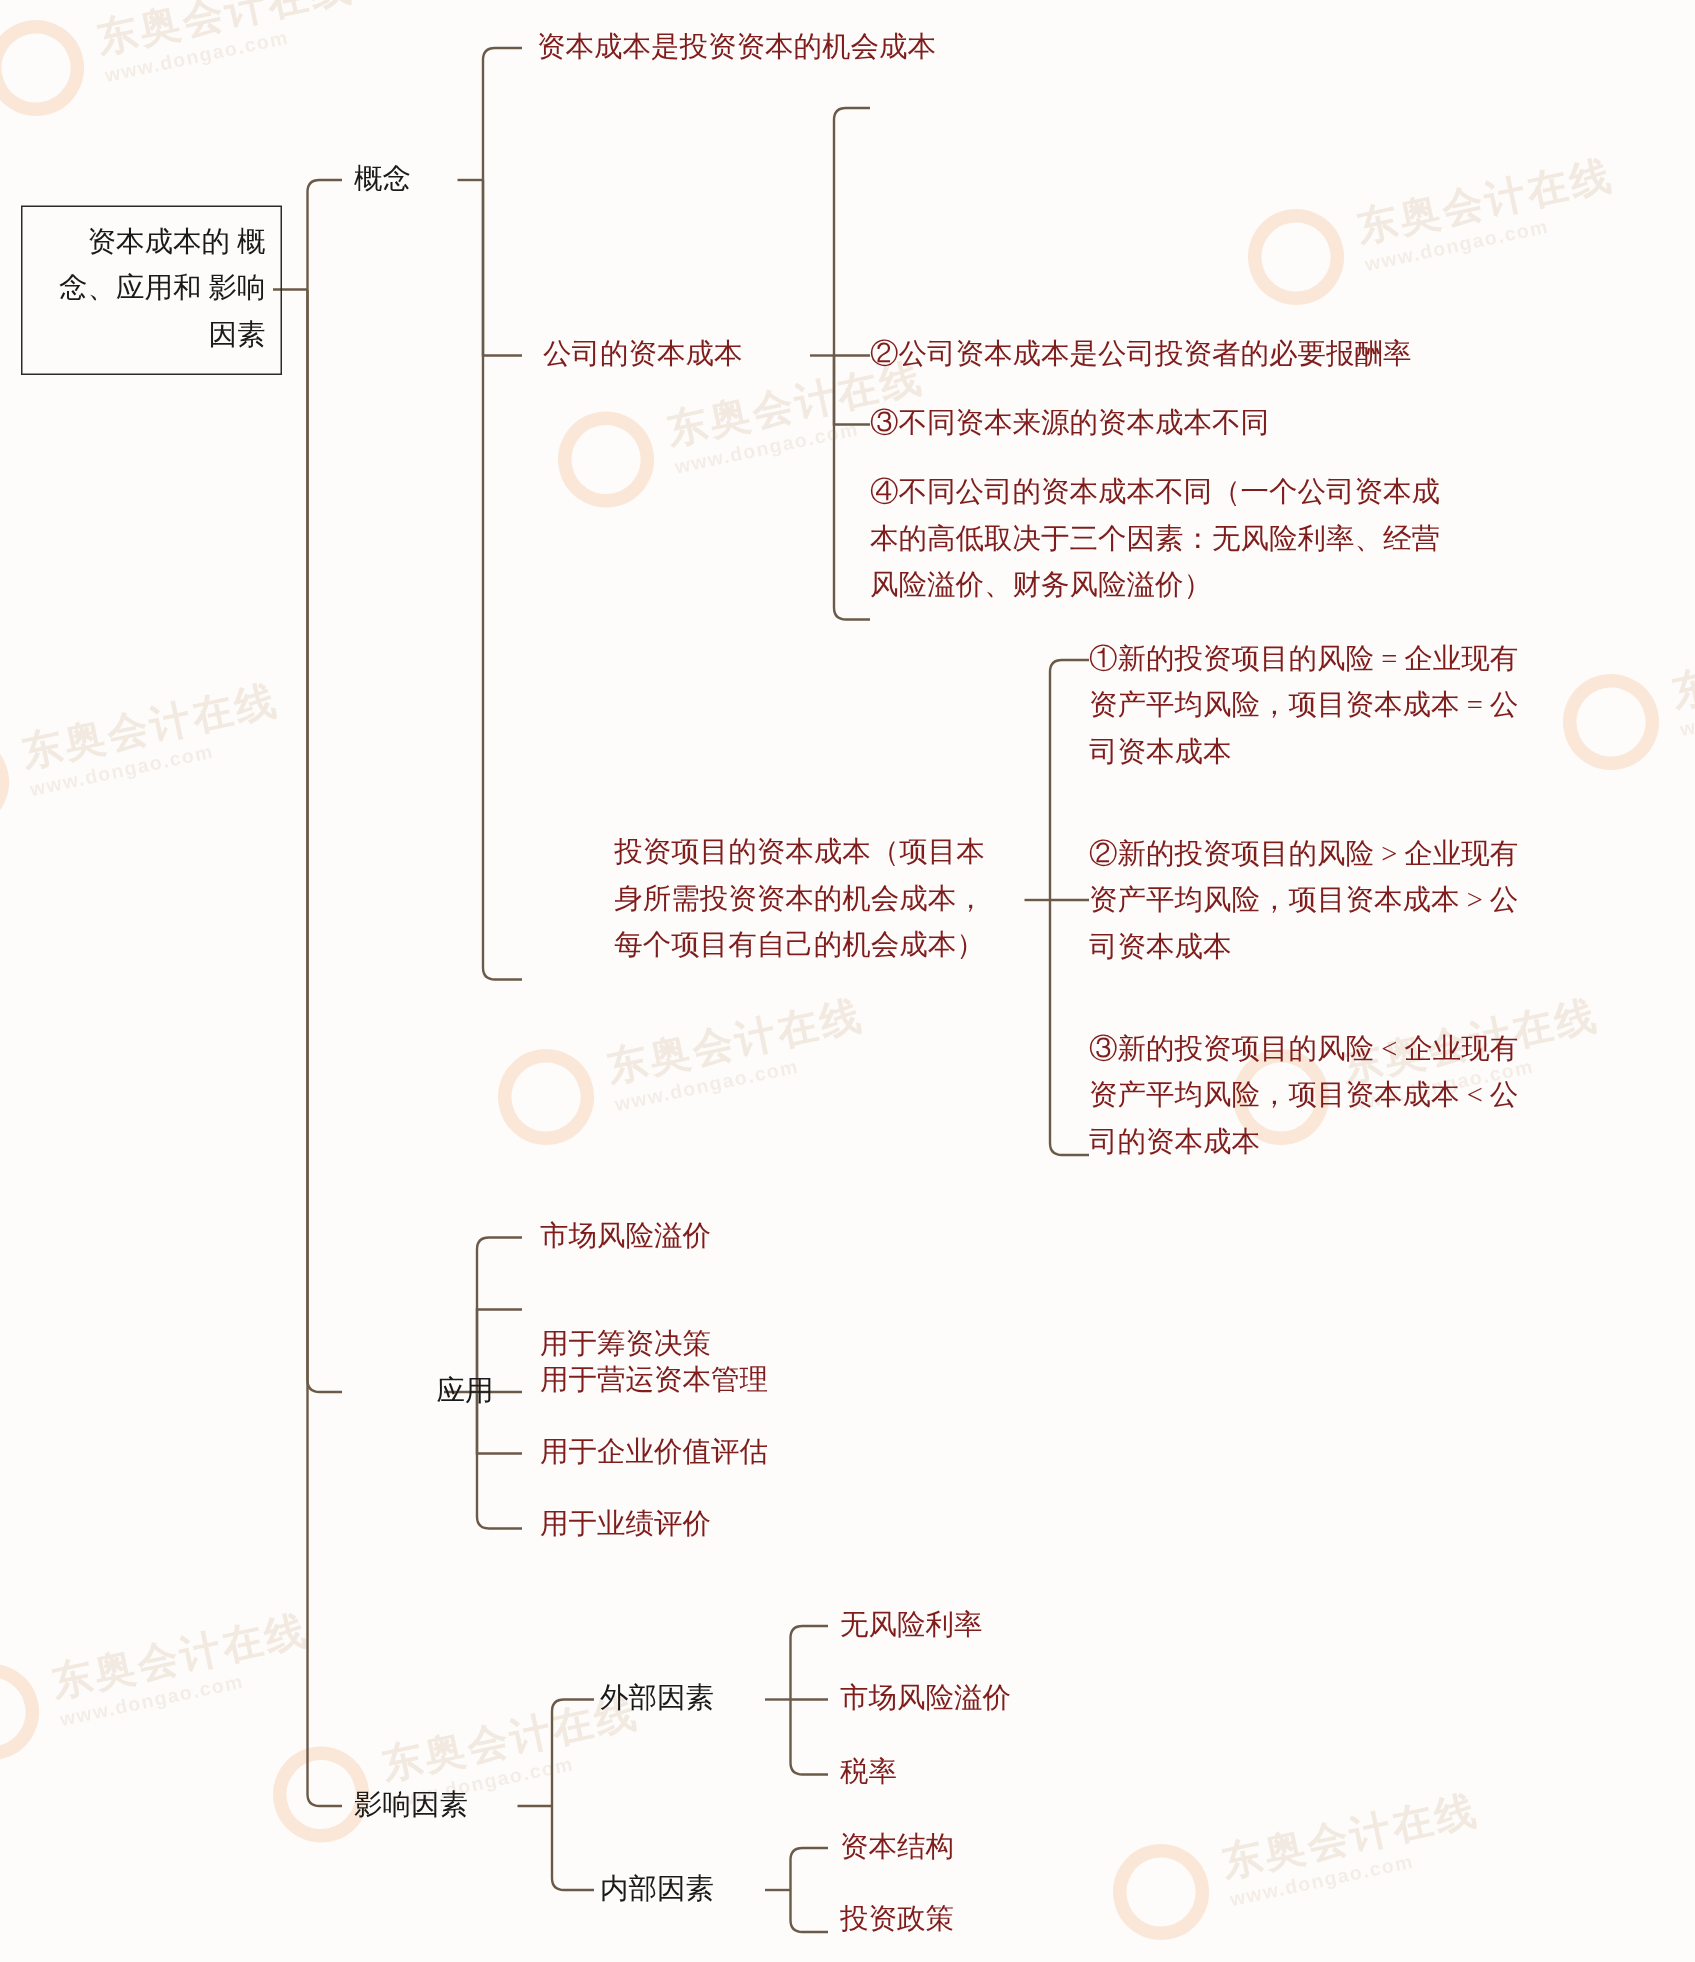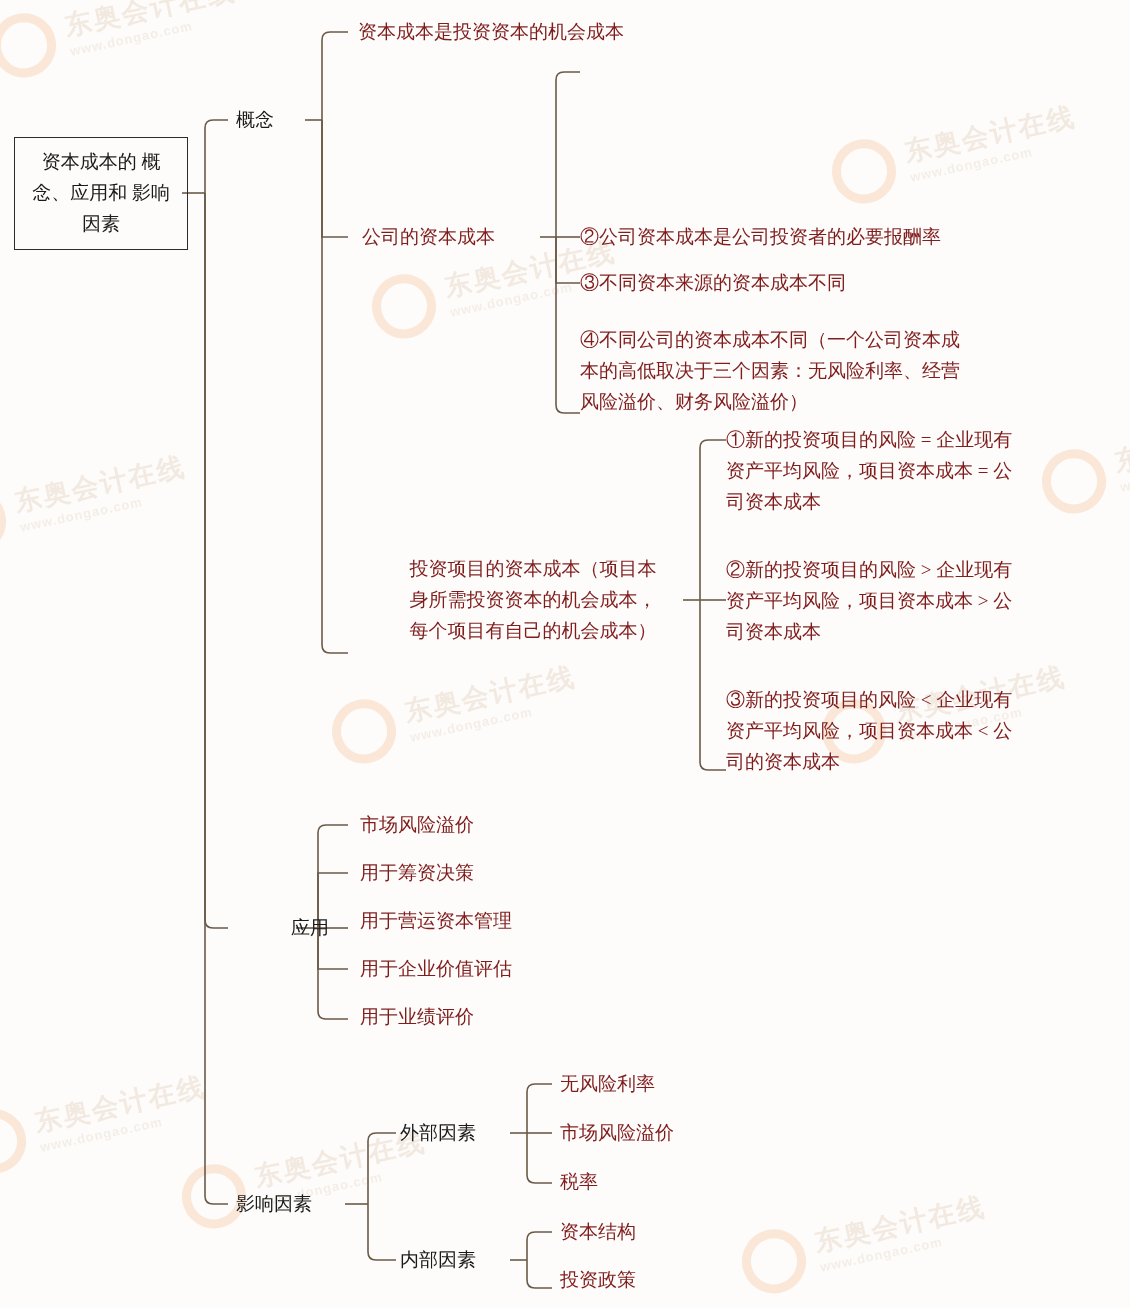--- a/index.html
+++ b/index.html
@@ -190,54 +190,54 @@
     <path d="M510,1133 H527"></path>
     <path d="M527,1133 V1092 Q527,1084 535,1084 H552"></path>
     <path d="M527,1133 H552"></path>
     <path d="M527,1133 V1175 Q527,1183 535,1183 H552"></path>
 
     <path d="M510,1260 H527"></path>
     <path d="M527,1260 V1240 Q527,1232 535,1232 H552"></path>
     <path d="M527,1260 V1280 Q527,1288 535,1288 H552"></path>
   </svg>
 
-  <div class="root-box" style="left:14px; top:137px; width:152px;">资本成本的
+  <div class="root-box" style="left:14px; top:137px; width:152px;text-align:right;">资本成本的
 概念、应用和
 影响因素</div>
 
   <div class="lbl" style="left:236px; top:104px;">概念</div>
   <div class="lbl" style="left:243px; top:912px;margin-left:48px;">应用</div>
   <div class="lbl" style="left:236px; top:1188px;">影响因素</div>
 
   <div class="node" style="left:358px; top:16px; width:330px;">资本成本是投资资本的机会成本</div>
 
   <div class="node" style="left:362px; top:221px; width:180px;">公司的资本成本</div>
 
   <div class="node" style="left:372px; top:553px; width:322px;text-align:center;">投资项目的资本成本（项目本
 身所需投资资本的机会成本，
 每个项目有自己的机会成本）</div>
 
   <div class="node" style="left:580px; top:221px; width:500px;">②公司资本成本是公司投资者的必要报酬率</div>
   <div class="node" style="left:580px; top:267px; width:500px;">③不同资本来源的资本成本不同</div>
-  <div class="node" style="left:580px; top:324px; width:505px;">④不同公司的资本成本不同（一个公司资本成
+  <div class="node" style="left:580px; top:313px; width:505px;">④不同公司的资本成本不同（一个公司资本成
 本的高低取决于三个因素：无风险利率、经营
 风险溢价、财务风险溢价）</div>
 
   <div class="node" style="left:726px; top:424px; width:360px;">①新的投资项目的风险 = 企业现有
 资产平均风险，项目资本成本 = 公
 司资本成本</div>
   <div class="node" style="left:726px; top:554px; width:360px;">②新的投资项目的风险 &gt; 企业现有
 资产平均风险，项目资本成本 &gt; 公
 司资本成本</div>
   <div class="node" style="left:726px; top:684px; width:360px;">③新的投资项目的风险 &lt; 企业现有
 资产平均风险，项目资本成本 &lt; 公
 司的资本成本</div>
 
   <div class="node" style="left:360px; top:809px;">市场风险溢价</div>
-  <div class="node" style="left:360px; top:857px;">用于筹资决策</div>
+  <div class="node" style="left:360px; top:881px;">用于筹资决策</div>
   <div class="node" style="left:360px; top:905px;">用于营运资本管理</div>
   <div class="node" style="left:360px; top:953px;">用于企业价值评估</div>
   <div class="node" style="left:360px; top:1001px;">用于业绩评价</div>
 
   <div class="lbl" style="left:400px; top:1117px;">外部因素</div>
   <div class="lbl" style="left:400px; top:1244px;">内部因素</div>
 
   <div class="node" style="left:560px; top:1068px;">无风险利率</div>
   <div class="node" style="left:560px; top:1117px;">市场风险溢价</div>
   <div class="node" style="left:560px; top:1166px;">税率</div>

